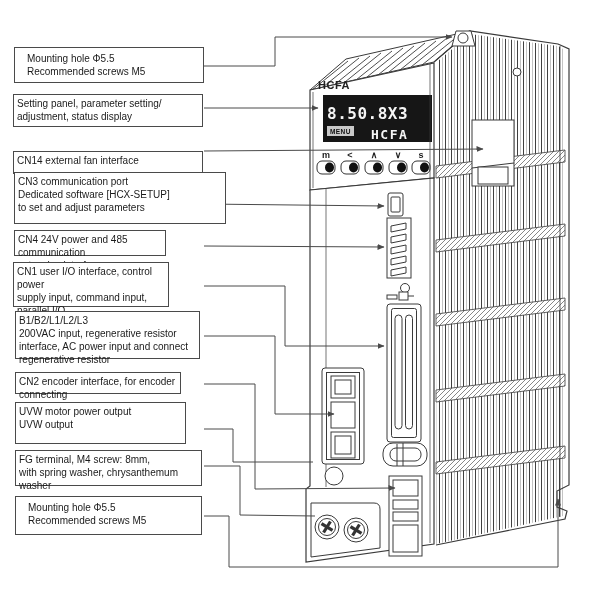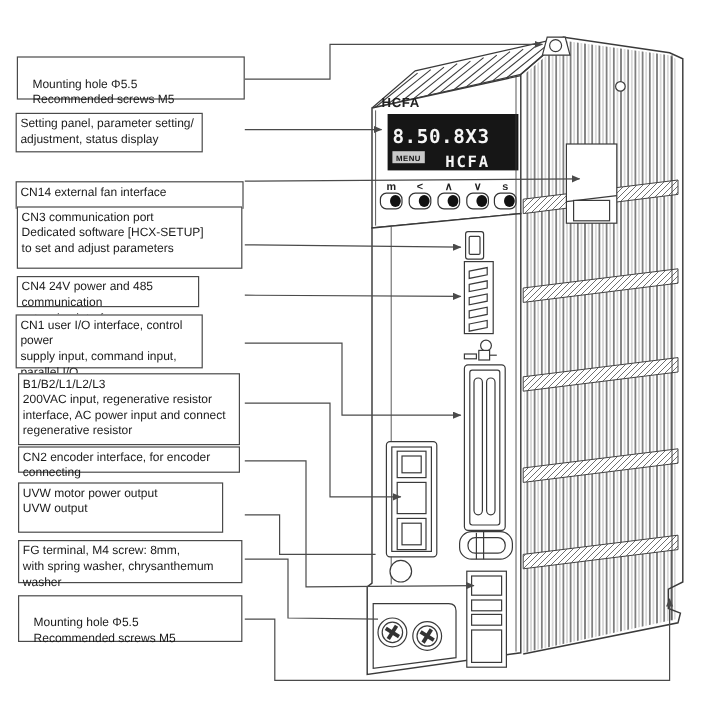--- a/index.html
+++ b/index.html
@@ -2,21 +2,21 @@
 <html><head>
 <meta charset="utf-8">
 <style>
   html,body{margin:0;padding:0;background:#fff;}
   .stage{position:relative;width:600px;height:600px;background:#fff;overflow:hidden;
          font-family:"Liberation Sans",sans-serif;}
   .stage svg{position:absolute;left:0;top:0;}
   .callout{position:absolute;border:1px solid #4a4a4a;background:#fff;color:#1a1a1a;
            font:10px/1.3 "Liberation Sans",sans-serif;padding:2px 3px;box-sizing:border-box;}
   .callout span{white-space:pre-line;display:block;}
-  .indent{padding-left:12px;padding-top:16px;}
+  .indent{padding-left:12px;padding-top:4px;}
   .seg{font-family:"DejaVu Sans Mono",monospace;font-weight:bold;}
 </style>
 </head>
 <body>
 
 <div class="stage">
 
 <svg width="600" height="600" viewBox="0 0 600 600">
   <defs>
     <marker id="arr" markerWidth="9" markerHeight="8" refX="6.5" refY="3" orient="auto">
@@ -214,54 +214,54 @@
     <polyline points="204,466 240,466 240,515 315,516"></polyline>
     <polyline points="204,516 229,516 229,567 558,567 558,499" marker-end="url(#arr)"></polyline>
   </g>
 </svg>
 
 <div class="callout indent" style="left:14px;top:47px;width:190px;height:36px">
   <span>Mounting hole Φ5.5
 Recommended screws M5</span>
     </div>
 
-<div class="callout" style="left:13px;top:94px;width:156px;height:33px">
+<div class="callout" style="left:13px;top:94px;width:190px;height:33px">
   <span>Setting panel, parameter setting/
 adjustment, status display</span>
     </div>
 
 <div class="callout" style="left:13px;top:151px;width:190px;height:23px">
   <span>CN14 external fan interface</span>
     </div>
 
-<div class="callout" style="left:14px;top:172px;width:188px;height:52px">
+<div class="callout" style="left:14px;top:172px;width:212px;height:52px">
   <span>CN3 communication port
 Dedicated software [HCX-SETUP]
 to set and adjust parameters</span>
     </div>
 
 <div class="callout" style="left:14px;top:230px;width:152px;height:26px">
   <span>CN4 24V power and 485 communication
 extension interface</span>
     </div>
 
 <div class="callout" style="left:13px;top:262px;width:156px;height:45px">
   <span>CN1 user I/O interface, control power
 supply input, command input, parallel I/O
 and ABZ output</span>
     </div>
 
-<div class="callout" style="left:15px;top:311px;width:185px;height:60px">
+<div class="callout" style="left:15px;top:311px;width:185px;height:48px">
   <span>B1/B2/L1/L2/L3
 200VAC input, regenerative resistor
 interface, AC power input and connect
 regenerative resistor</span>
     </div>
 
-<div class="callout" style="left:15px;top:372px;width:185px;height:22px">
+<div class="callout" style="left:15px;top:372px;width:166px;height:22px">
   <span>CN2 encoder interface, for encoder
 connecting</span>
     </div>
 
 <div class="callout" style="left:15px;top:402px;width:171px;height:42px">
   <span>UVW motor power output
 UVW output</span>
     </div>
 
 <div class="callout" style="left:15px;top:450px;width:187px;height:36px">

